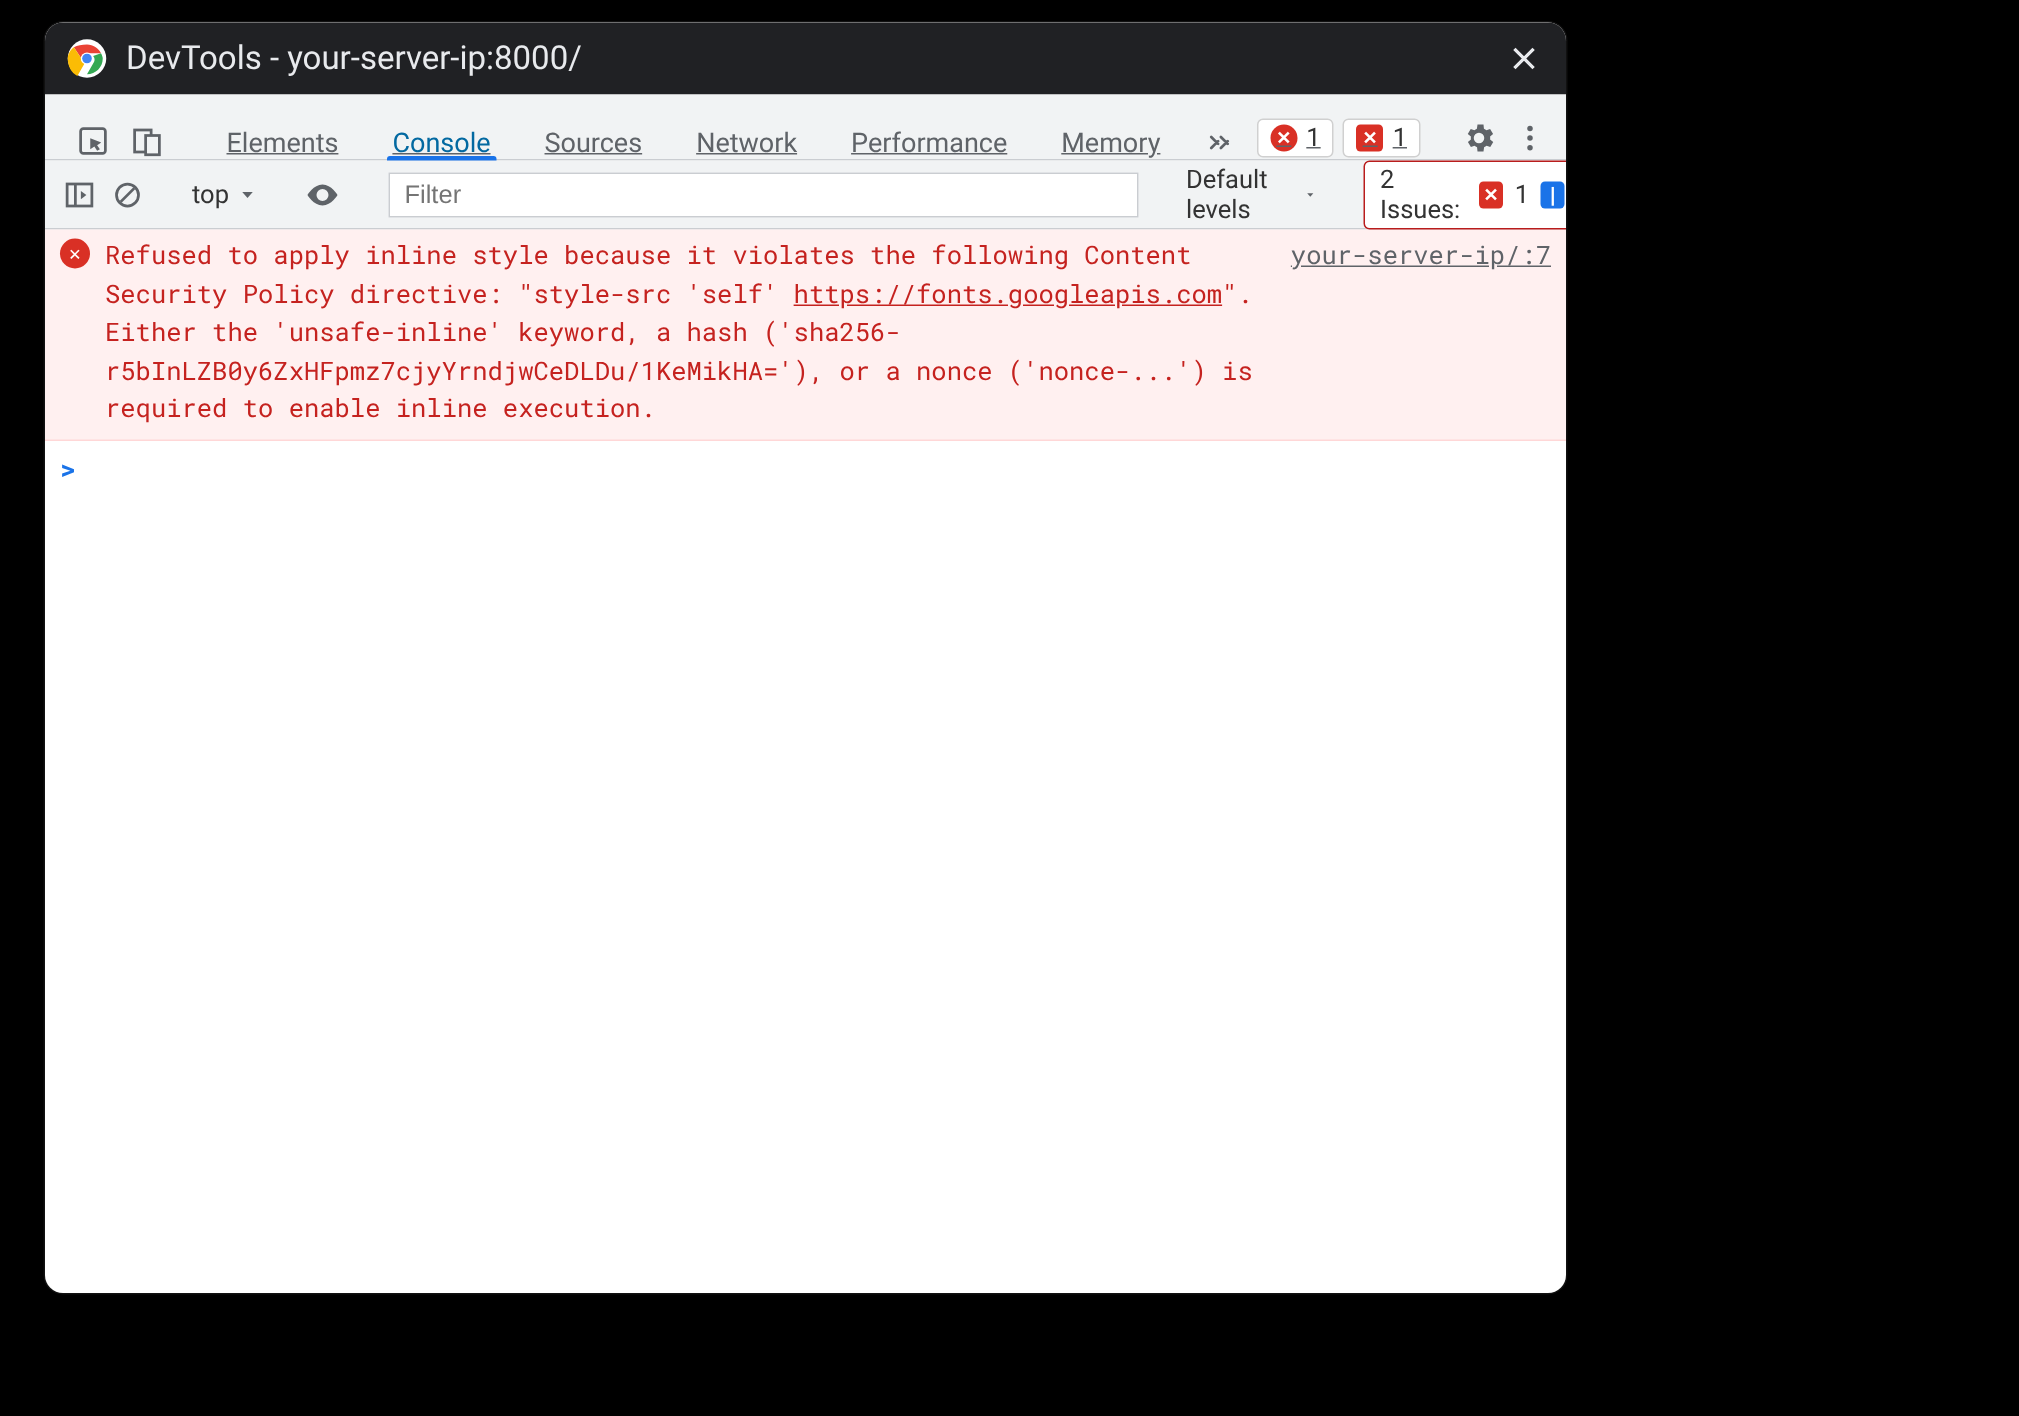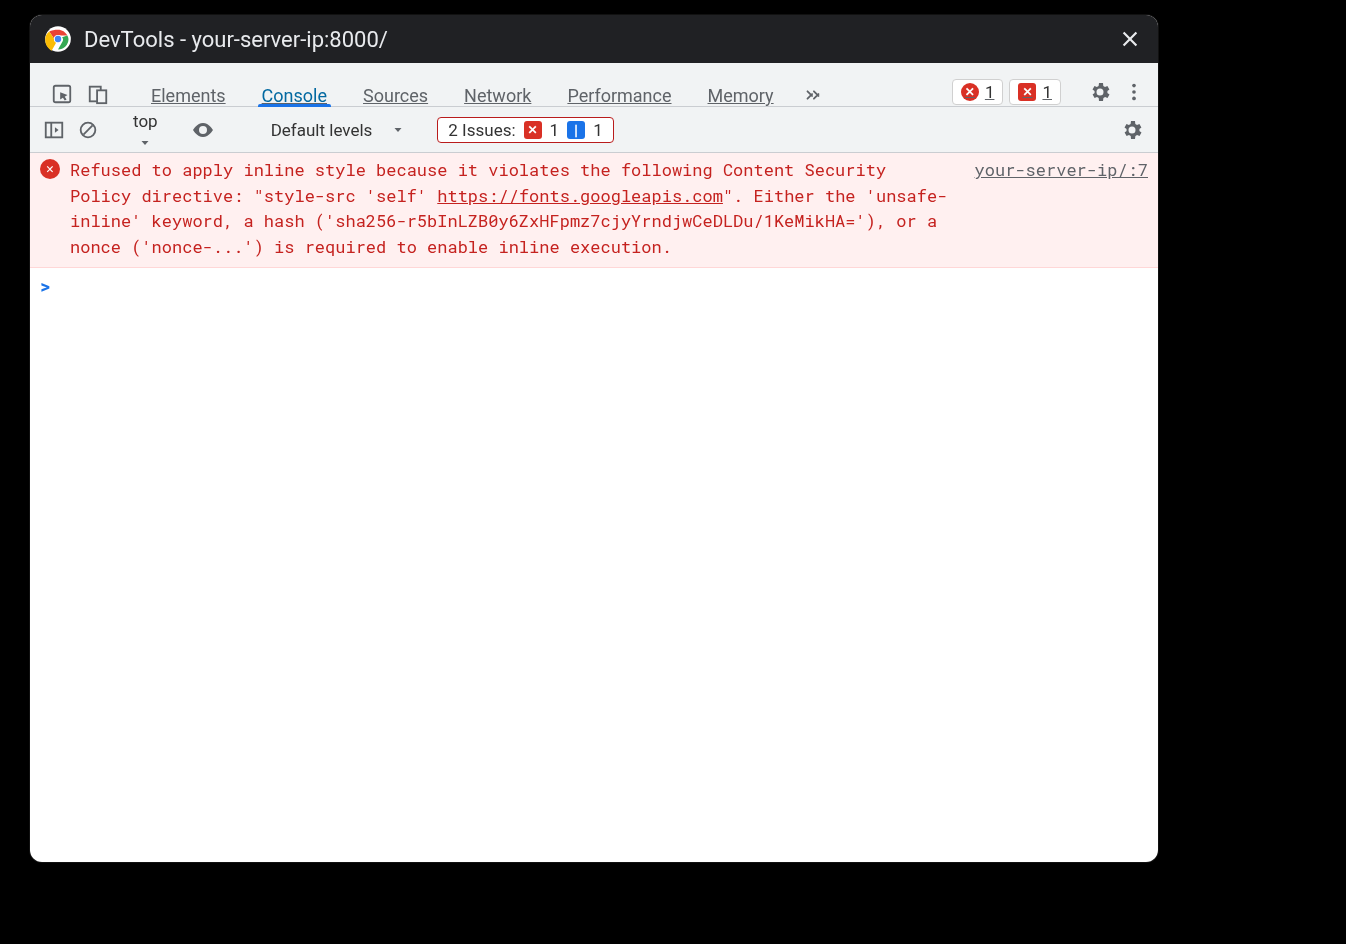--- a/index.html
+++ b/index.html
@@ -1,20 +1,20 @@
 <!DOCTYPE html>
 <html><head>
 <meta charset="utf-8">
 <style>
   * { box-sizing: border-box; margin: 0; padding: 0; }
   html, body { width: 1346px; height: 944px; background: #000; font-family: "Segoe UI", Roboto, Arial, sans-serif; }
   .window {
     position: absolute;
     left: 30px; top: 15px;
-    width: 1128px; height: 847px;
+    width: 1014px; height: 847px;
     background: #fff;
     border-radius: 12px;
     overflow: hidden;
     box-shadow: 0 0 0 1px #111;
   }
   .titlebar {
     height: 48px;
     background: #202124;
     color: #e8eaed;
     display: flex;
@@ -78,21 +78,21 @@
     background:#f1f3f4;
     border-bottom:1px solid #cacdd1;
     display:flex;
     align-items:center;
     padding:0 12px;
     gap:10px;
     font-size:17px;
     color:#5f6368;
   }
   .tb-ico{width:24px;height:24px;display:flex;align-items:center;justify-content:center;}
-  .ctx-select{display:flex;align-items:center;gap:6px;color:#333;flex-direction:column;}
+  .ctx-select{display:flex;align-items:center;gap:6px;color:#333;}
   .filter-input{
     flex: 0 0 500px;
     height:30px;
     border:1px solid #cacdd1;
     background:#fff;
     padding:0 10px;
     font-size:17px;
     color:#333;
     outline:none;
   }
@@ -253,20 +253,21 @@
           <path d="M5 8l7 8 7-8z" fill="#5f6368"></path>
         </svg>
     </div>
     <div class="vdiv"></div>
     <span class="tb-ico">
       <svg width="24" height="24" viewBox="0 0 24 24">
           <path d="M12 5C6 5 2 12 2 12s4 7 10 7 10-7 10-7-4-7-10-7zm0 11a4 4 0 114-4 4 4 0 01-4 4z" fill="#5f6368"></path>
         </svg>
     </span>
     <div class="vdiv"></div>
+    <input class="filter-input" placeholder="Filter" style="">
     <div class="vdiv"></div>
     <div class="levels">
       <span>Default levels</span>
       <svg width="12" height="12" viewBox="0 0 24 24">
           <path d="M5 8l7 8 7-8z" fill="#5f6368"></path>
         </svg>
     </div>
     <div class="vdiv"></div>
     <div class="issues-box">
       <span>2 Issues:</span>

